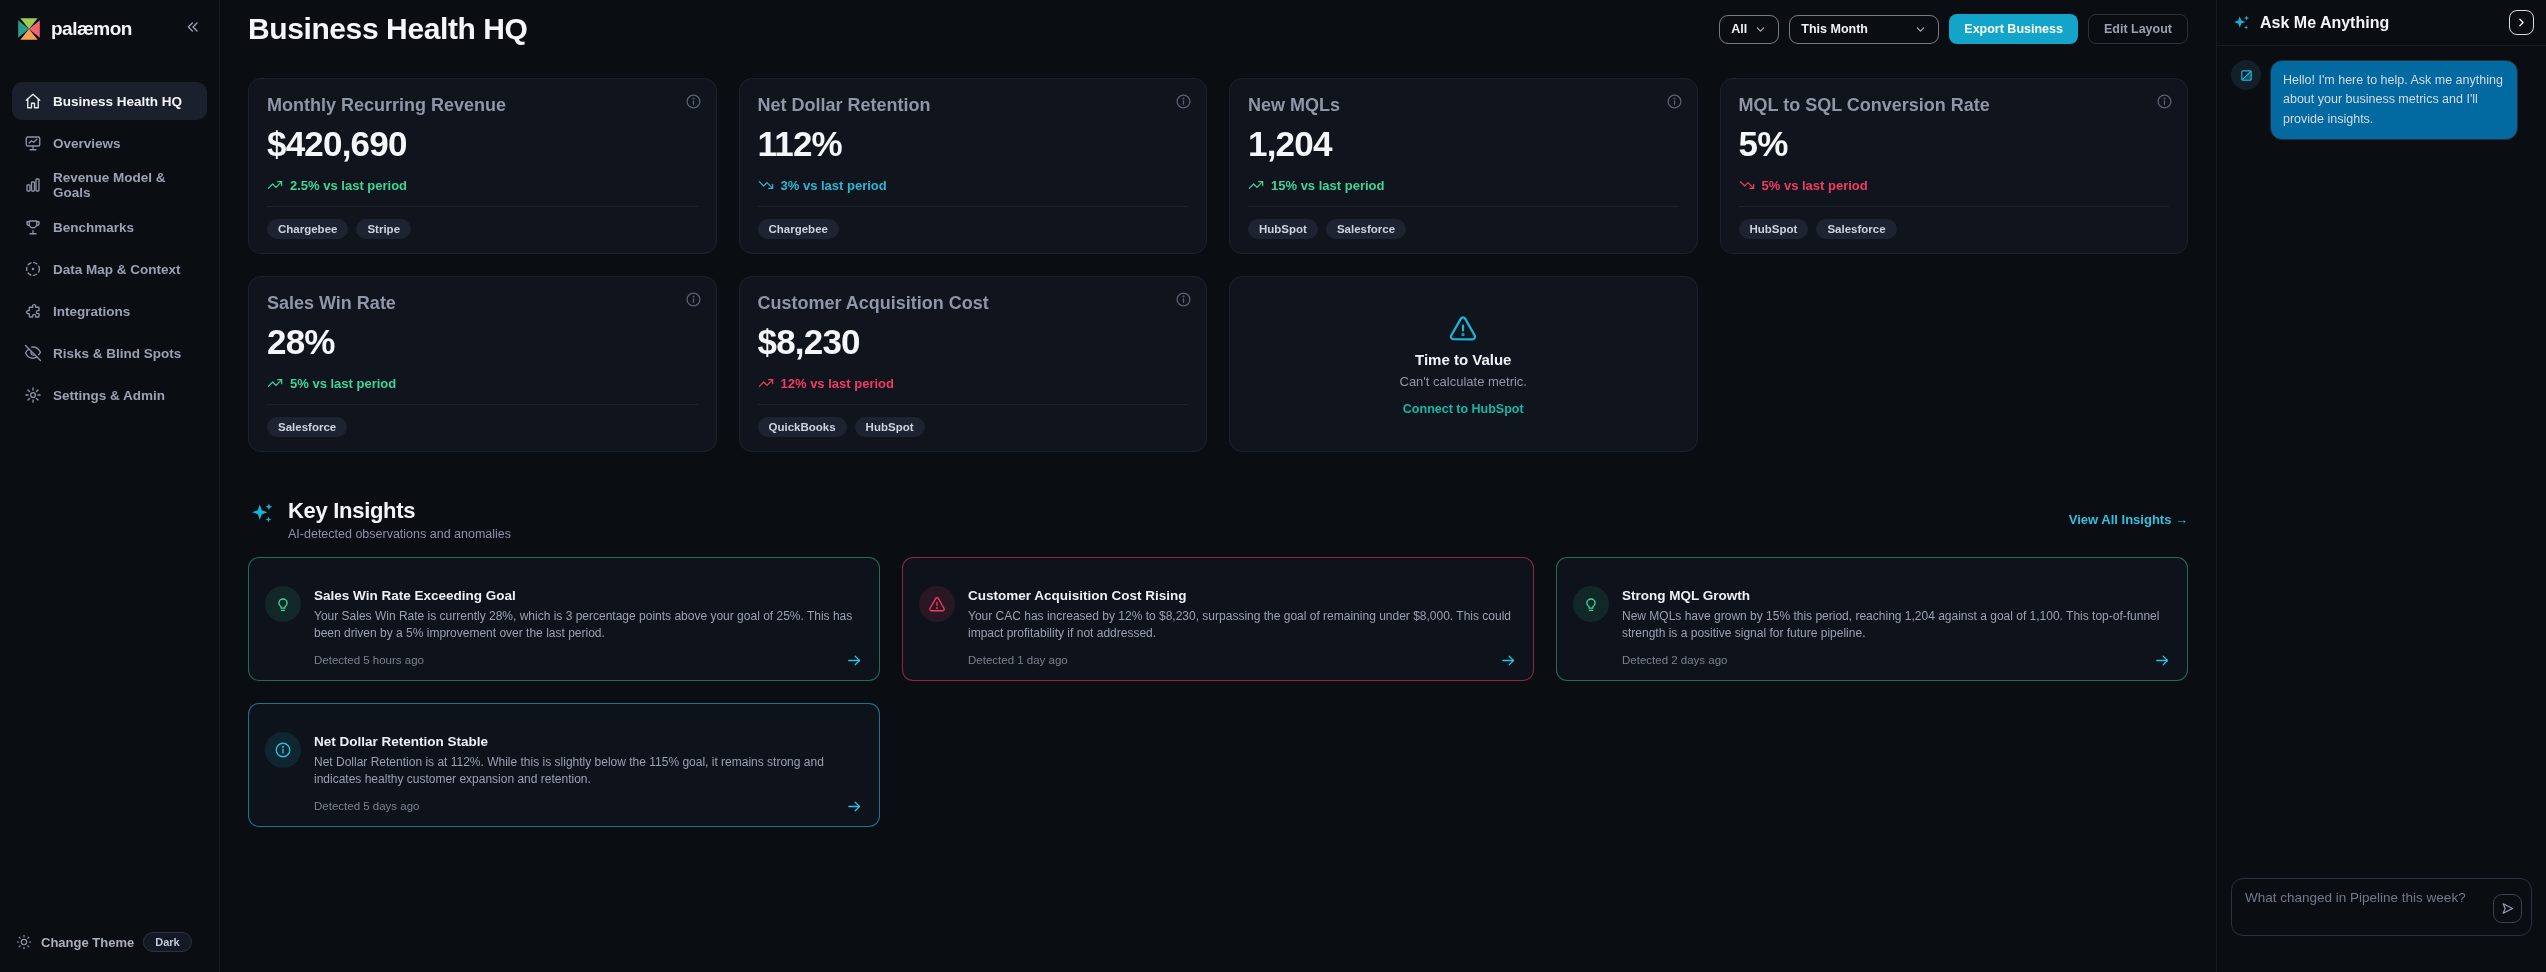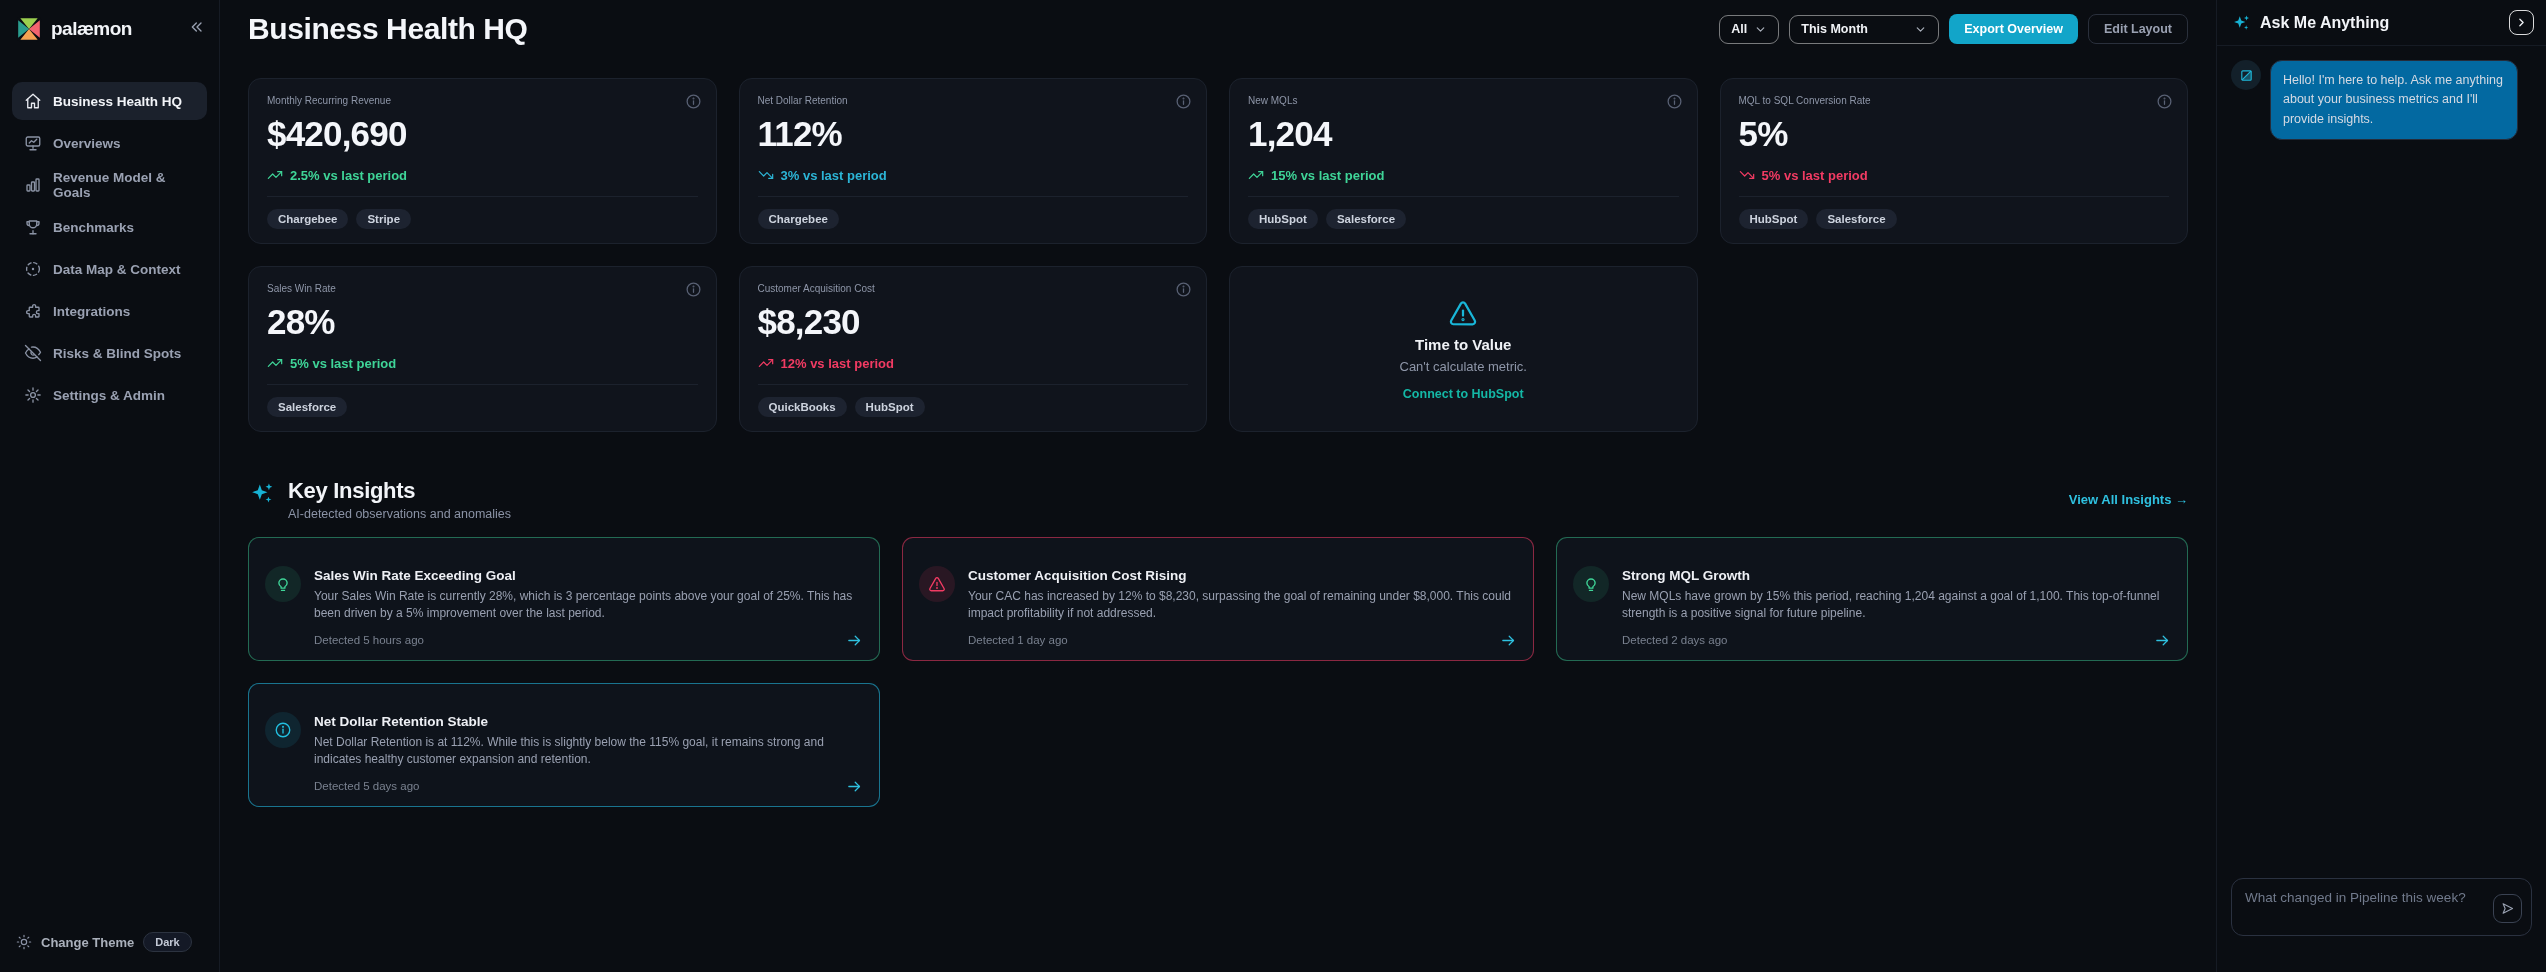--- a/index.html
+++ b/index.html
@@ -2,21 +2,21 @@
 <html><head>
 <meta charset="utf-8">
 <style>
   * { margin:0; padding:0; box-sizing:border-box; }
   html,body { background:#07090d; }
   body { font-family:"Liberation Sans","DejaVu Sans",sans-serif; color:#eceef4; }
   .app { display:flex; width:2546px; height:972px; background:#0a0d12; overflow:hidden; }
 
   
   .sidebar { width:220px; flex:0 0 220px; height:100%; position:relative; border-right:1px solid #161b24; background:#0a0d12; }
-  .logo-row { display:flex; align-items:center; gap:9px; padding:16px 14px 10px 16px;text-align:right; }
+  .logo-row { display:flex; align-items:center; gap:9px; padding:16px 14px 10px 16px; }
   .logo-mark { width:26px; height:26px; border-radius:6px; overflow:hidden; flex:0 0 26px; }
   .logo-text { font-size:19px; font-weight:800; letter-spacing:-0.5px; color:#f2f4f8; }
   .collapse-btn { margin-left:auto; color:#9aa1b2; width:20px; height:20px; cursor:pointer; }
   .collapse-btn svg { width:16px; height:16px; }
   .nav { margin-top:30px; padding:0 12px; display:flex; flex-direction:column; gap:4px; }
   .nav-item { display:flex; align-items:center; gap:11px; height:38px; padding:0 12px; border-radius:10px; color:#9aa1b2; font-size:13.5px; font-weight:600; cursor:pointer; }
   .nav-item .nav-icon { width:18px; height:18px; flex:0 0 18px; color:#8a92a4; }
   .nav-item .nav-icon svg { width:18px; height:18px; display:block; }
   .nav-item.active { background:#1b212c; color:#f2f4f8; }
   .nav-item.active .nav-icon { color:#e8eaf0; }
@@ -34,21 +34,21 @@
   .select { display:flex; align-items:center; gap:7px; height:29px; padding:0 11px; border:1px solid rgba(255,255,255,0.45); border-radius:9px; font-size:12.5px; font-weight:700; color:#f0f2f6; cursor:pointer; background:transparent; }
   .select .chev { width:13px; height:13px; color:#aab0bb; }
   .select .chev svg { width:13px; height:13px; display:block; }
   .btn { height:30px; display:flex; align-items:center; padding:0 15px; border-radius:8px; font-size:12.5px; font-weight:700; cursor:pointer; }
   .btn-primary { background:#12a5c9; color:#ffffff; border:none; }
   .btn-ghost { background:transparent; color:#9aa1b2; border:1px solid #2a303c; }
 
   
   .metrics-grid { display:grid; grid-template-columns:repeat(4,1fr); gap:22px; margin-top:32px; }
   .metric-card { background:#10141c; border:1px solid #1c222d; border-radius:13px; padding:16px 18px 14px; min-height:164px; position:relative; }
-  .metric-title { font-size:10px; font-weight:400; color:#8e96a8; padding-right:28px; }
+  .metric-title { font-size:18px; font-weight:700; color:#8e96a8; padding-right:28px; }
   .info-btn { position:absolute; top:14px; right:14px; width:17px; height:17px; color:#596174; cursor:pointer; }
   .info-btn svg { width:17px; height:17px; display:block; }
   .metric-value { font-size:35px; font-weight:800; letter-spacing:-0.8px; color:#f4f6fa; margin-top:8px; }
   .metric-delta { display:flex; align-items:center; gap:7px; margin-top:13px; font-size:13px; font-weight:700; }
   .metric-delta .ticon { width:16px; height:16px; }
   .metric-delta .ticon svg { width:16px; height:16px; display:block; }
   .trend-positive { color:#3fd598; }
   .trend-negative { color:#f23b63; }
   .trend-neutral  { color:#2cb5d6; }
   .metric-divider { border-top:1px solid #1c222d; margin-top:13px; }
@@ -237,21 +237,21 @@
             </span>
         </div>
         <div class="select" style="min-width:150px; justify-content:space-between;">
           <span>This Month</span>
           <span class="chev">
               <svg viewBox="0 0 24 24" fill="none" stroke="currentColor" stroke-width="2.2" stroke-linecap="round" stroke-linejoin="round">
                 <polyline points="6 9 12 15 18 9"></polyline>
               </svg>
             </span>
         </div>
-        <button class="btn btn-primary">Export Overview</button>
+        <button class="btn btn-primary">Export Business</button>
         <button class="btn btn-ghost">Edit Layout</button>
       </div>
     </div>
 
     <div class="metrics-grid">
 
       <div class="metric-card">
           <div class="metric-title">Monthly Recurring Revenue</div>
           <span class="info-btn">
             <svg viewBox="0 0 24 24" fill="none" stroke="currentColor" stroke-width="1.8" stroke-linecap="round" stroke-linejoin="round">

